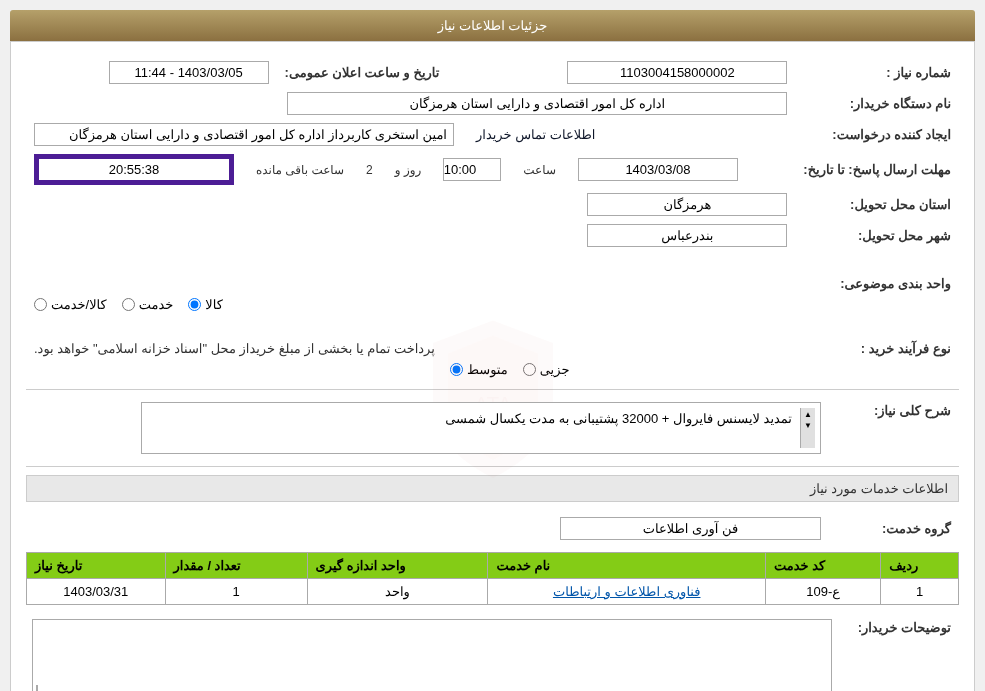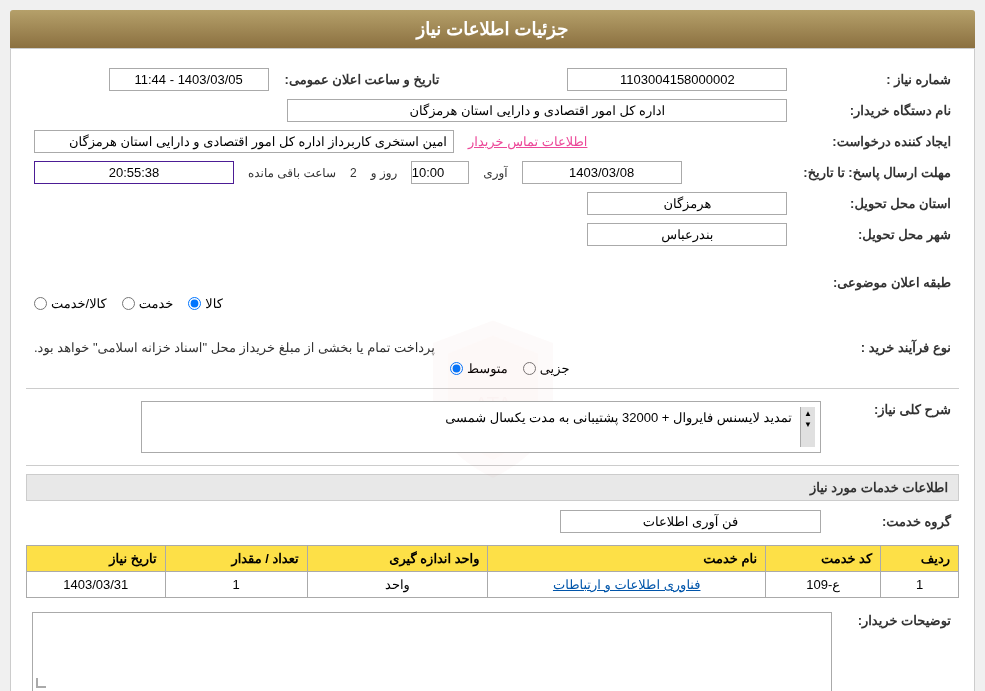--- a/index.html
+++ b/index.html
@@ -13,22 +13,22 @@
       width: 985px;
       min-height: 691px;
       background: #f0f0f0;
       padding: 10px;
     }
     .header-bar {
       background: linear-gradient(to bottom, #b5a06a, #8b7040);
       color: white;
       text-align: center;
       padding: 8px 15px;
-      font-size: 18px;
-      font-weight: bold;
+      font-size: 13px;
+      font-weight: normal;
       border-radius: 3px 3px 0 0;
     }
     .main-content {
       background: white;
       border: 1px solid #ccc;
       padding: 15px;
     }
     .info-table {
       width: 100%;
       border-collapse: collapse;
@@ -74,22 +74,21 @@
     }
     .input-box-time {
       border: 1px solid #aaa;
       background: white;
       padding: 3px 24px;
       display: inline-block;
       width: 58px;
       text-align: center;
     }
     .link-blue {
-      color: #ec4899;
-      text-decoration: underline;
+      color: #0f172a;
       cursor: pointer;
     }
     .radio-group {
       display: flex;
       gap: 15px;
       flex-direction: row-reverse;
       align-items: center;
     }
     .radio-item {
       display: flex;
@@ -105,38 +104,38 @@
     }
     .process-text {
       color: #333;
     }
     .services-table {
       width: 100%;
       border-collapse: collapse;
       margin: 8px 0;
     }
     .services-table th {
-      background: #fde047;
+      background: #84cc16;
       border: 1px solid #aaa;
       padding: 5px 8px;
-      text-align: right;
+      text-align: left;
       font-weight: bold;
     }
     .services-table td {
       border: 1px solid #aaa;
       padding: 5px 8px;
       text-align: center;
     }
     .section-header {
       background: #e8e8e8;
       border: 1px solid #ccc;
       padding: 5px 10px;
-      font-weight: bold;
+      font-weight: normal;
       text-align: right;
-      margin: 8px 0 5px 0;
+      margin: 8px 0 11px 0;
       color: #333;
     }
     .watermark-area {
       position: relative;
       overflow: hidden;
     }
     .buyer-desc-box {
       border: 1px solid #aaa;
       background: white;
       min-height: 80px;
@@ -178,21 +177,21 @@
       top: 50%;
       left: 50%;
       transform: translate(-50%, -50%);
       opacity: 0.08;
       width: 180px;
       height: 180px;
     }
     .row-inline {
       display: flex;
       align-items: center;
-      gap: 14px;
+      gap: 22px;
       flex-direction: row-reverse;
     }
     .small-label {
       font-size: 12px;
       color: #333;
     }
   </style>
 </head>
 <body>
 
@@ -236,47 +235,47 @@
             <div class="input-box" style="width:420px; text-align:right;">امین استخری کاربرداز اداره کل امور اقتصادی و دارایی استان هرمزگان</div>
             <span class="link-blue">اطلاعات تماس خریدار</span>
           </div>
         </td>
       </tr>
 
       <tr>
         <td class="label-cell">مهلت ارسال پاسخ: تا تاریخ:</td>
         <td class="value-cell" colspan="3">
           <div class="row-inline">
-            <div class="input-box" style="width:100px; border: 1px solid #4c1d95; background:white; padding:3px 6px; display:inline-block; text-align:center;">20:55:38</div>
+            <div class="input-box" style="width:100px; border: 5px solid #4c1d95; background:white; padding:3px 6px; display:inline-block; text-align:center;">20:55:38</div>
             <span class="small-label">ساعت باقی مانده</span>
             <span class="small-label">2</span>
             <span class="small-label">روز و</span>
             <div class="input-box-time">10:00</div>
-            <span class="small-label">آوری</span>
+            <span class="small-label">ساعت</span>
             <div class="input-box-date">1403/03/08</div>
           </div>
         </td>
       </tr>
 
       <tr>
         <td class="label-cell">استان محل تحویل:</td>
         <td class="value-cell" colspan="3">
           <div class="input-box" style="width:200px;">هرمزگان</div>
         </td>
       </tr>
 
       <tr>
         <td class="label-cell">شهر محل تحویل:</td>
         <td class="value-cell" colspan="3">
           <div class="input-box" style="width:200px;">بندرعباس</div>
         </td>
       </tr>
 
       <tr>
-        <td class="label-cell">طبقه اعلان موضوعی:</td>
+        <td class="label-cell">واحد بندی موضوعی:</td>
         <td class="value-cell" colspan="3">
           <div class="radio-group">
             <div class="radio-item">
               <span>کالا/خدمت</span>
               <input type="radio" name="category" style="">
             </div>
             <div class="radio-item">
               <span>خدمت</span>
               <input type="radio" name="category" style="">
             </div>

